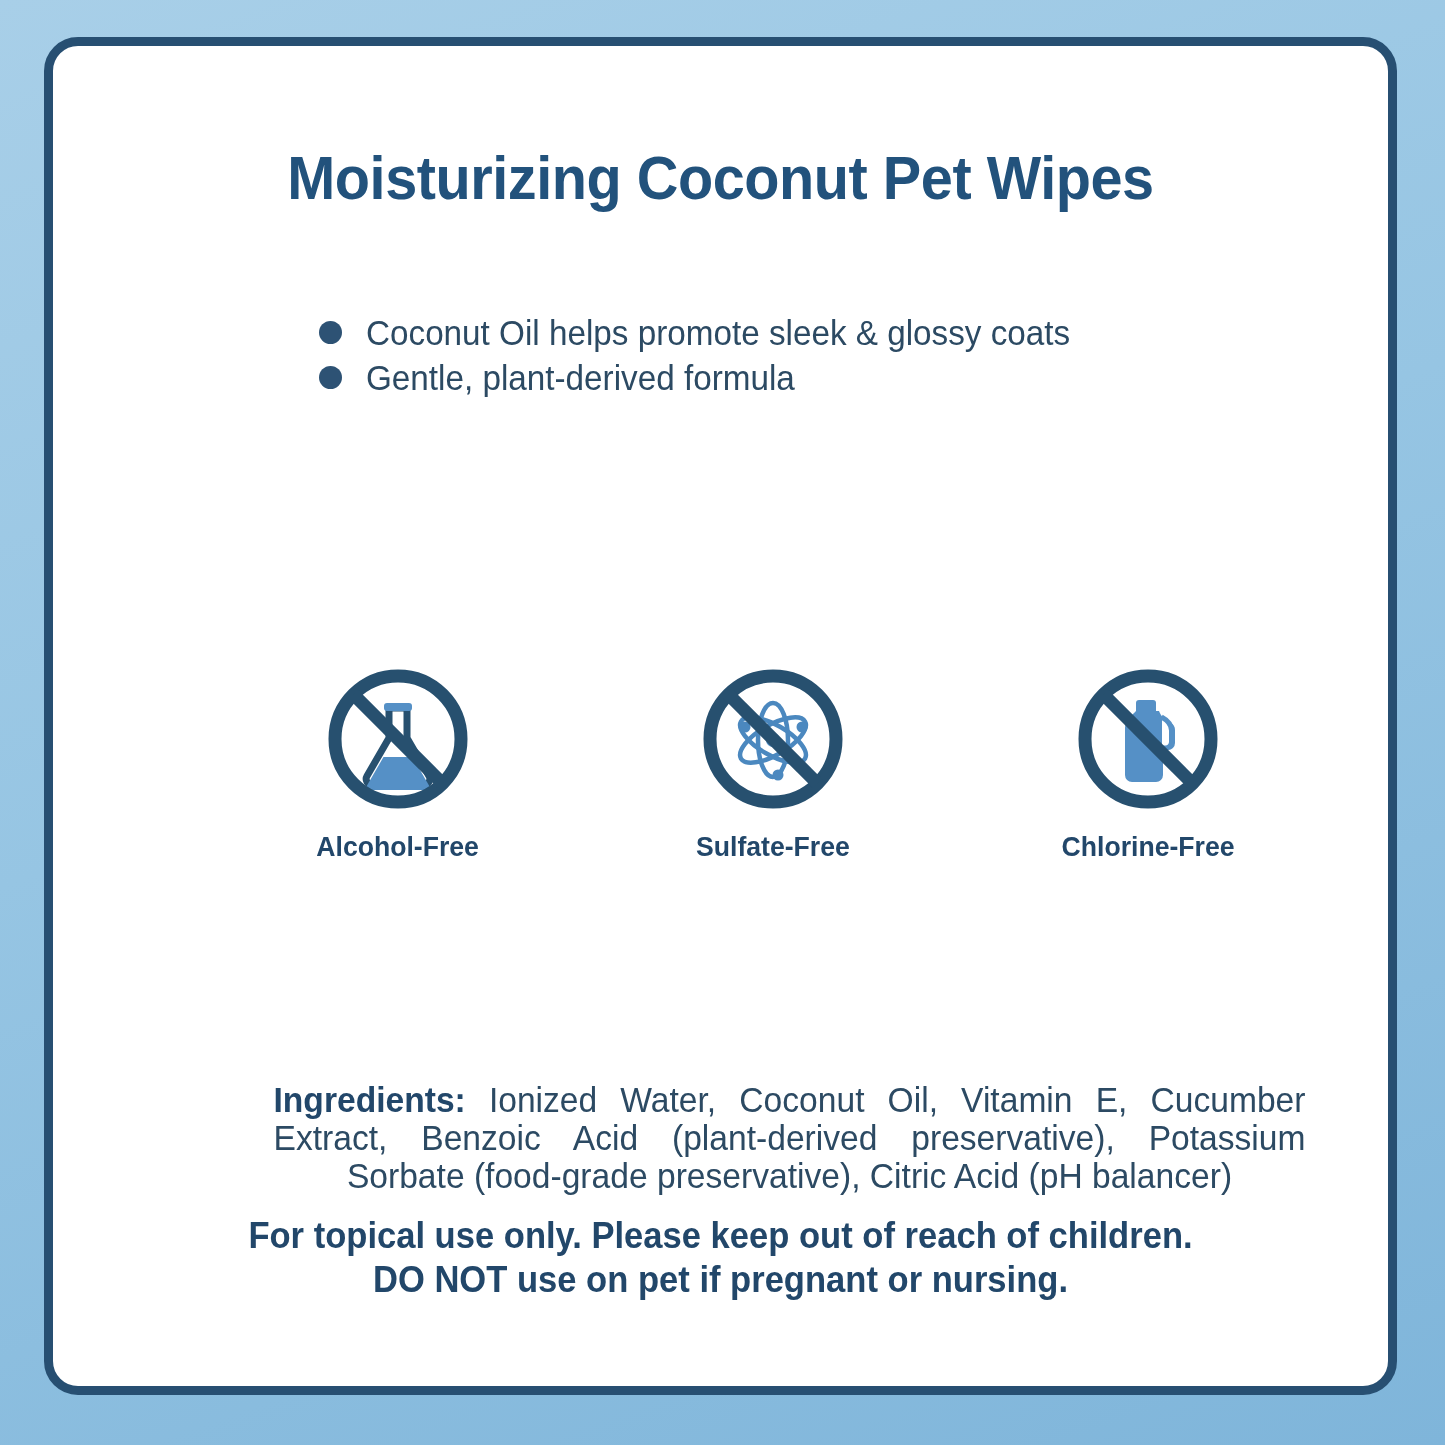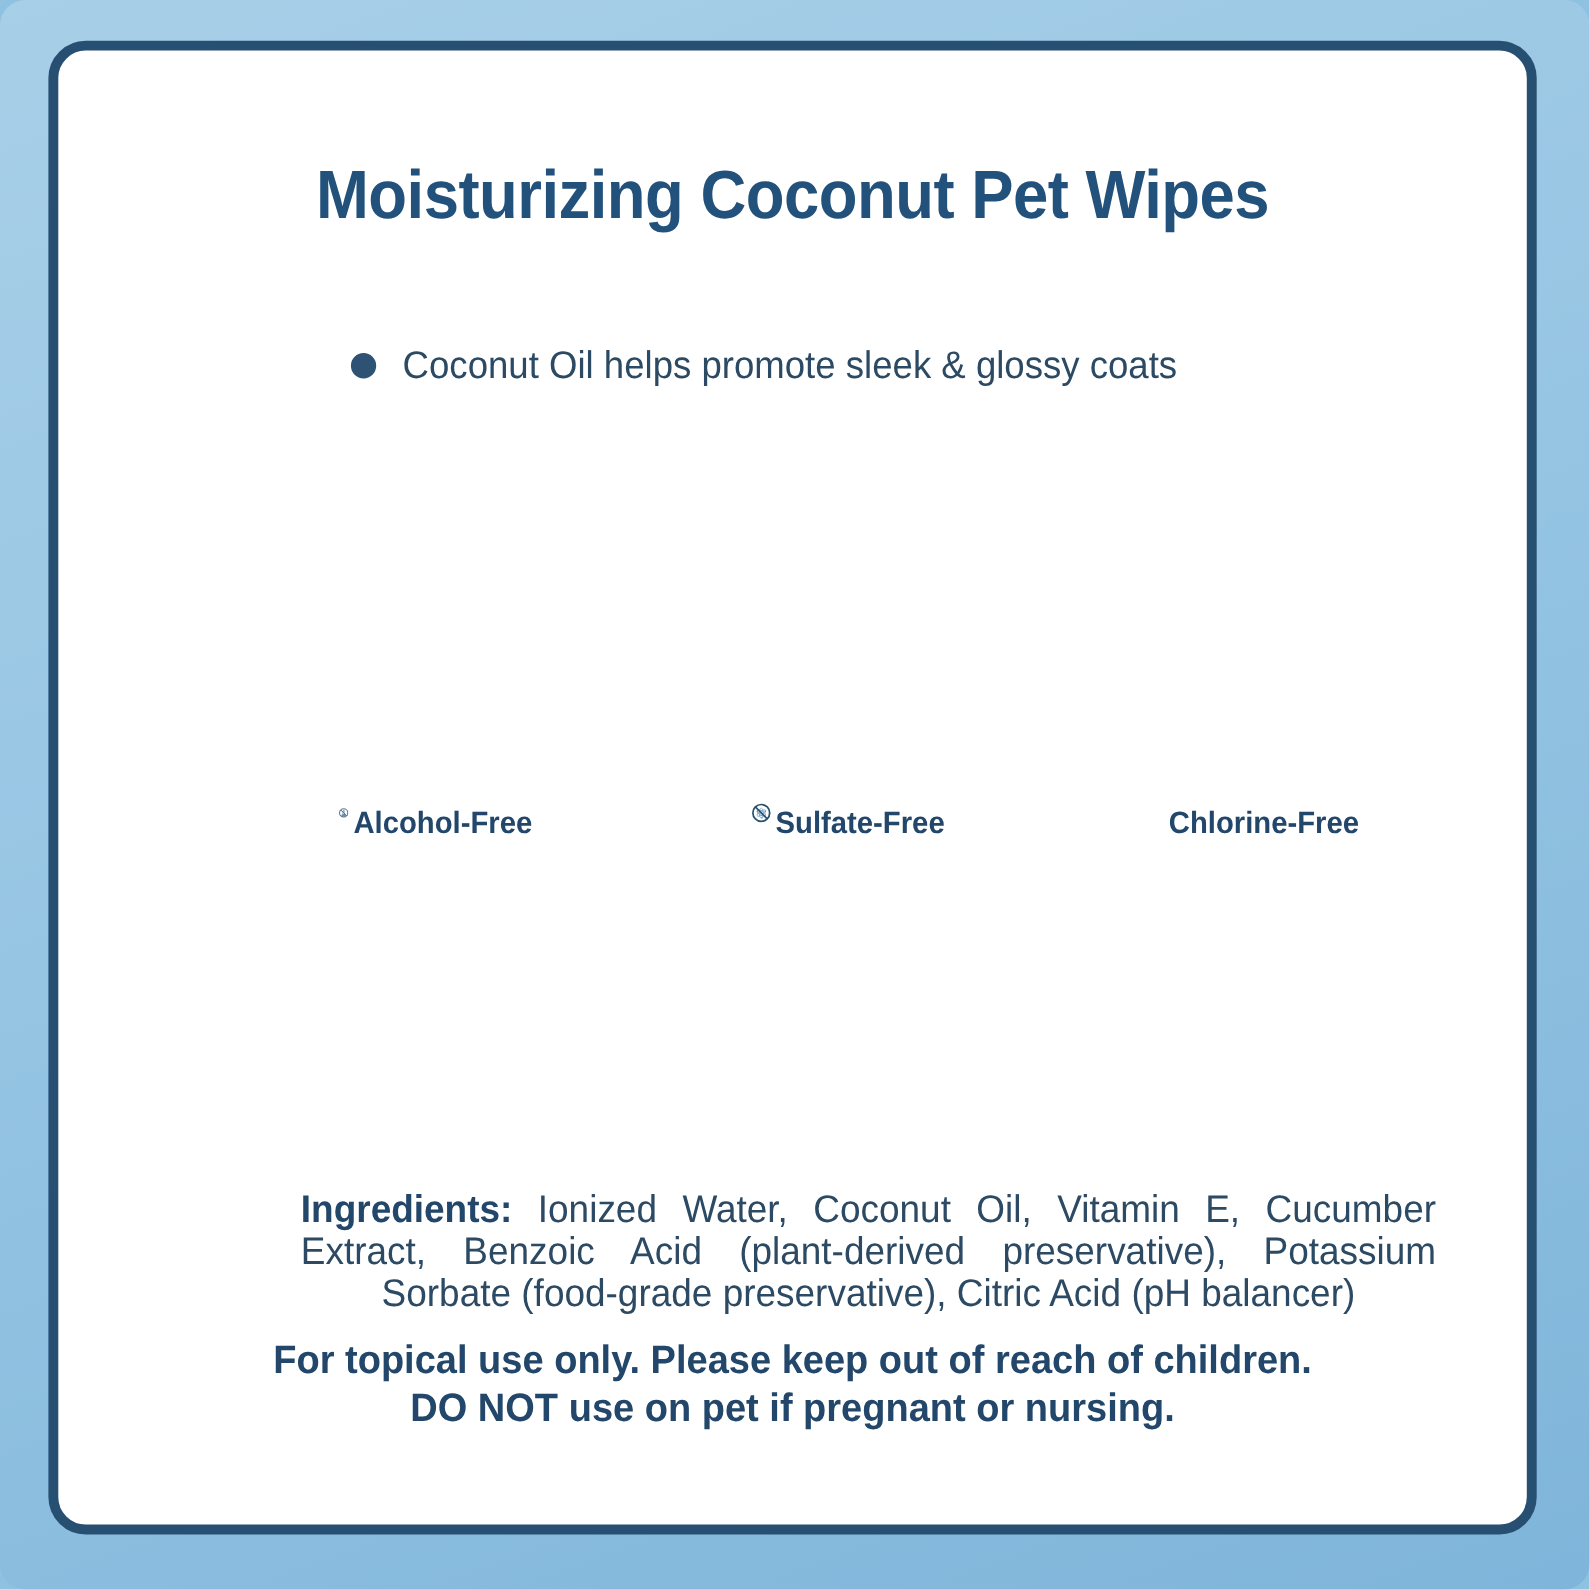--- a/index.html
+++ b/index.html
@@ -11,21 +11,20 @@
     height: 1445px;
     background: #8fc1e1;
     font-family: "Liberation Sans", sans-serif;
     overflow: hidden;
   }
   #infographic {
     position: relative;
     width: 1445px;
     height: 1445px;
     background: linear-gradient(160deg, #a8cfe8 0%, #96c5e3 45%, #7fb5da 100%);
-    border-radius: 23px;
   }
   .card {
     position: absolute;
     left: 44px;
     top: 37px;
     width: 1353px;
     height: 1358px;
     box-sizing: border-box;
     background: #ffffff;
     border: 9px solid #274f72;
@@ -90,21 +89,21 @@
     position: absolute;
     left: 255px;
     top: 618px;
     width: 930px;
     display: flex;
     justify-content: space-between;
   }
   .badge {
     width: 180px;
     display: flex;
-    flex-direction: row;
+    flex-direction: column;
     align-items: center;
   }
   .badge-icon {
     width: 150px;
     height: 150px;
     display: block;
   }
   .badge-label {
     margin-top: 17px;
     font-family: "Liberation Sans Narrow", "Liberation Sans", sans-serif;
@@ -156,20 +155,24 @@
 
 <div id="infographic">
   <div class="card">
 
     <h1 class="title">Moisturizing Coconut Pet Wipes</h1>
 
     <ul class="bullets">
       <li class="bullet-item">
         <span class="bullet-dot"></span>
         <span class="bullet-text">Coconut Oil helps promote sleek &amp; glossy coats</span>
+      </li>
+      <li class="bullet-item">
+        <span class="bullet-dot"></span>
+        <span class="bullet-text">Gentle, plant-derived formula</span>
       </li>
     </ul>
 
     <div class="badges">
 
       <div class="badge">
         <svg class="badge-icon" viewBox="0 0 150 150">
           <g>
             <path d="M66 44 h18 v30 l22 38 a6 6 0 0 1 -5 9 h-52 a6 6 0 0 1 -5 -9 l22 -38 z" fill="none" stroke="#27506f" stroke-width="7" stroke-linejoin="round"></path>
             <path d="M60.5 93 h29 l16.5 28.5 a3 3 0 0 1 -2.5 4.5 h-57 a3 3 0 0 1 -2.5 -4.5 z" fill="#5590c6"></path>

